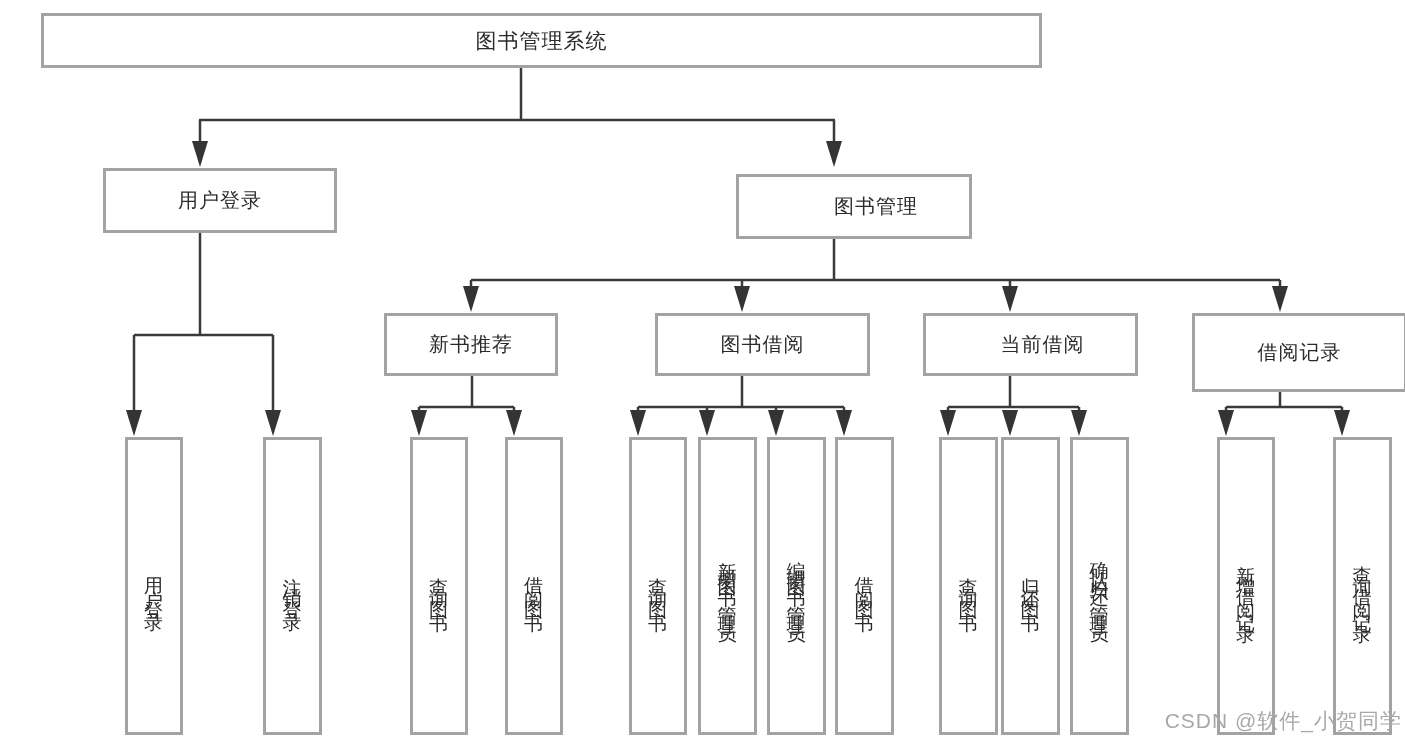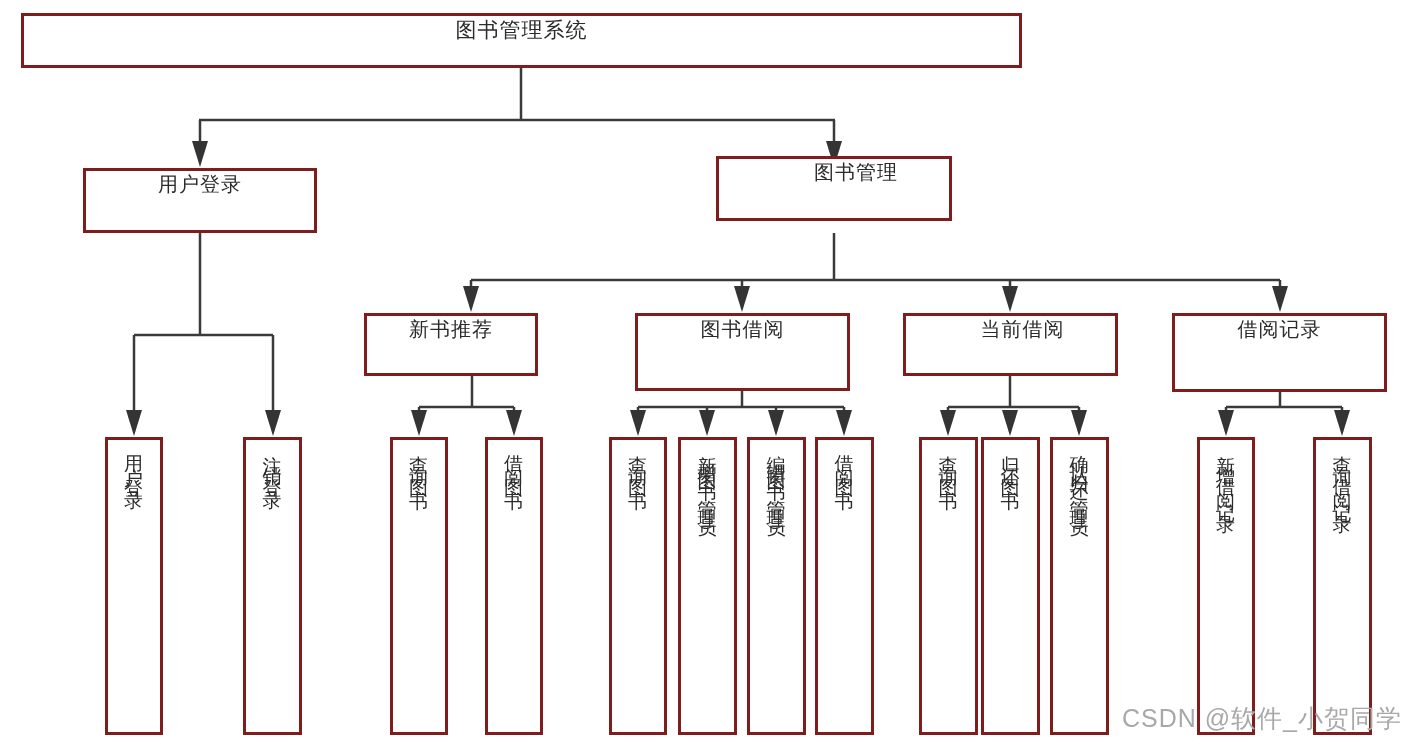--- a/index.html
+++ b/index.html
@@ -21,35 +21,37 @@
   }
   svg.wires path {
     stroke: #3a3a3a;
     stroke-width: 2.5;
     fill: none;
   }
   svg.wires polygon { fill: #343434; }
 
   .node {
     position: absolute;
-    border: 3px solid #7f1d1d;
+    border: 3px solid #a3a3a3;
     background: #ffffff;
     display: flex;
+    align-items: center;
     justify-content: center;
     color: #2b2b2b;
+    margin-left: 20px;
   }
 
   .h-node { font-size: 20px; letter-spacing: 1px; }
 
   .n-root { left: 21px;  top: 13px;  width: 1001px; height: 55px; font-size: 21px; }
   .n-user { left: 83px;  top: 168px; width: 234px;  height: 65px; }
-  .n-mgmt { left: 716px; top: 156px; width: 236px;  height: 65px; padding-left: 44px; }
+  .n-mgmt { left: 716px; top: 174px; width: 236px;  height: 65px; padding-left: 44px; }
 
   .g0 { left: 364px;  top: 313px; width: 174px; height: 63px; }
-  .g1 { left: 635px;  top: 313px; width: 215px; height: 78px; }
+  .g1 { left: 635px;  top: 313px; width: 215px; height: 63px; }
   .g2 { left: 903px;  top: 313px; width: 215px; height: 63px; padding-left: 24px; }
   .g3 { left: 1172px; top: 313px; width: 215px; height: 79px; }
 
   .leaf { top: 437px; height: 298px; }
   .leaf .v-label {
     writing-mode: vertical-rl;
     font-size: 19px;
     letter-spacing: 12px;
     line-height: 1;
     color: #2b2b2b;
@@ -68,21 +70,21 @@
   .c8  { left: 919px;  width: 59px; }
   .c9  { left: 981px;  width: 59px; }
   .c10 { left: 1050px; width: 59px; }
   .c11 { left: 1197px; width: 58px; }
   .c12 { left: 1313px; width: 59px; }
 
   .watermark {
     position: absolute;
     right: 3px;
     bottom: 12px;
-    font-size: 25px;
+    font-size: 21px;
     color: #a8a8a8;
     letter-spacing: 1px;
     pointer-events: none;
   }
 </style>
 </head>
 <body>
 
 <div class="canvas">
 

